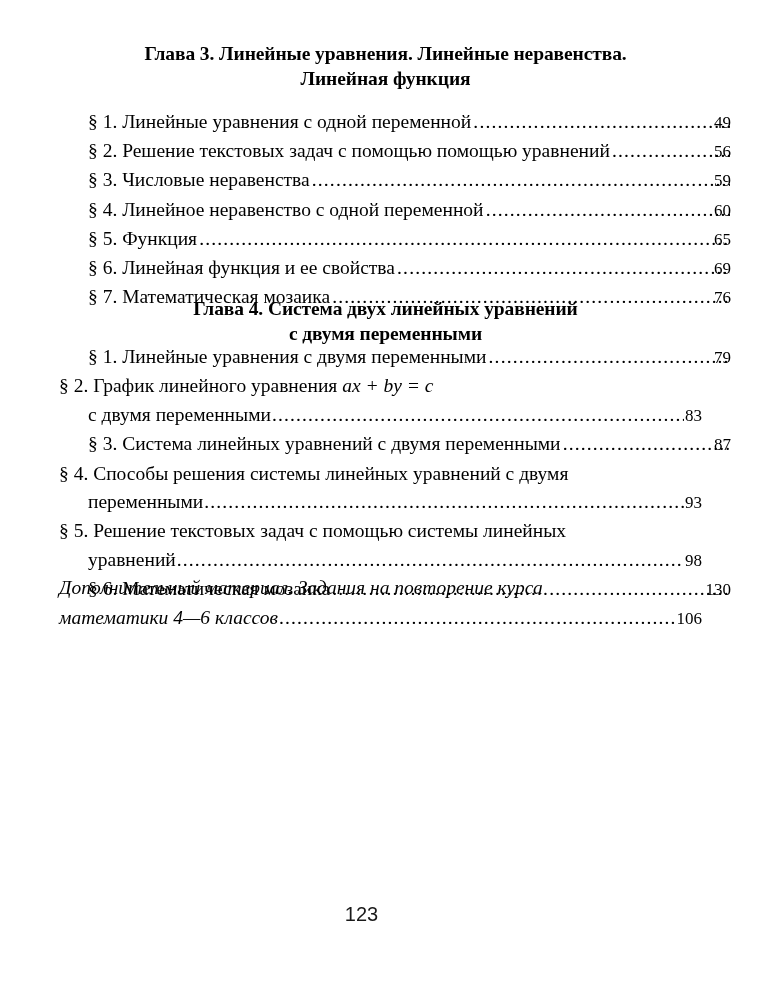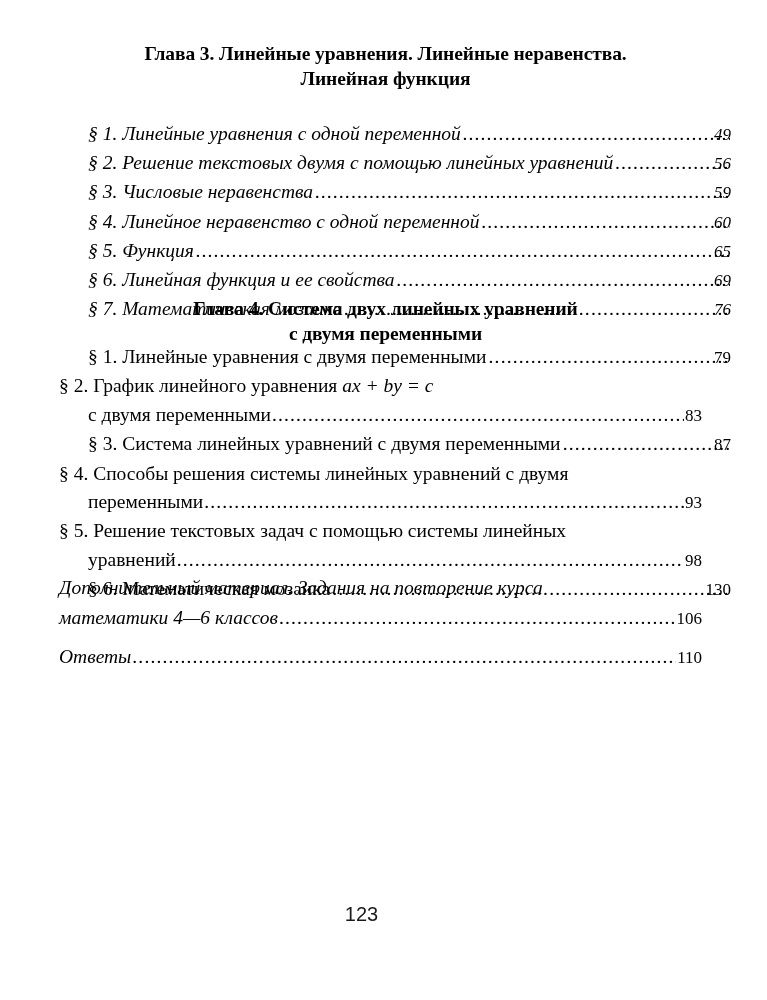--- a/index.html
+++ b/index.html
@@ -52,21 +52,21 @@
 
   
   .toc-list {
     position: absolute;
     left: 59px;
     width: 643px;
     list-style: none;
     margin: 0;
     padding: 0;
   }
-  #toc-chapter3 { top: 120px; font-style: italic; }
+  #toc-chapter3 { top: 108px; }
   #toc-chapter4 { top: 343px; }
   #toc-extra    { top: 573px; }
 
   .toc-entry {
     font-size: 19.5px;
     line-height: 28.4px;
     position: relative;
   }
   #toc-chapter3 .toc-entry { line-height: 28.2px; }
   #toc-extra .toc-entry { line-height: 30px; }
@@ -174,21 +174,21 @@
     <li class="toc-entry single-line">
       <div class="tail">
         <span class="tail-text"><span class="sec-mark">§ 1.</span> <span class="entry-title">Линейные уравнения с одной переменной</span></span>
         <span class="dots"></span>
         <span class="page-num">49</span>
       </div>
     </li>
 
     <li class="toc-entry single-line">
       <div class="tail">
-        <span class="tail-text"><span class="sec-mark">§ 2.</span> <span class="entry-title">Решение текстовых двумя с помощью линейных уравнений</span></span>
+        <span class="tail-text"><span class="sec-mark">§ 2.</span> <span class="entry-title">Решение текстовых задач с помощью помощью уравнений</span></span>
         <span class="dots"></span>
         <span class="page-num">56</span>
       </div>
     </li>
 
     <li class="toc-entry single-line">
       <div class="tail">
         <span class="tail-text"><span class="sec-mark">§ 3.</span> <span class="entry-title">Числовые неравенства</span></span>
         <span class="dots"></span>
         <span class="page-num">59</span>
@@ -293,25 +293,18 @@
 
     <li class="toc-entry">
       <span class="first-line italic-title">Дополнительный материал. Задания на повторение курса</span>
       <div class="tail cont-line">
         <span class="tail-text italic-title">математики 4—6 классов</span>
         <span class="dots"></span>
         <span class="page-num">106</span>
       </div>
     </li>
 
-    <li class="toc-entry" style="margin-top:8px;">
-      <div class="tail">
-        <span class="tail-text italic-title">Ответы</span>
-        <span class="dots"></span>
-        <span class="page-num">110</span>
-      </div>
-    </li>
 
   </ul>
 
   <div id="page-number">123</div>
 
 </div>
 
 </body></html>

